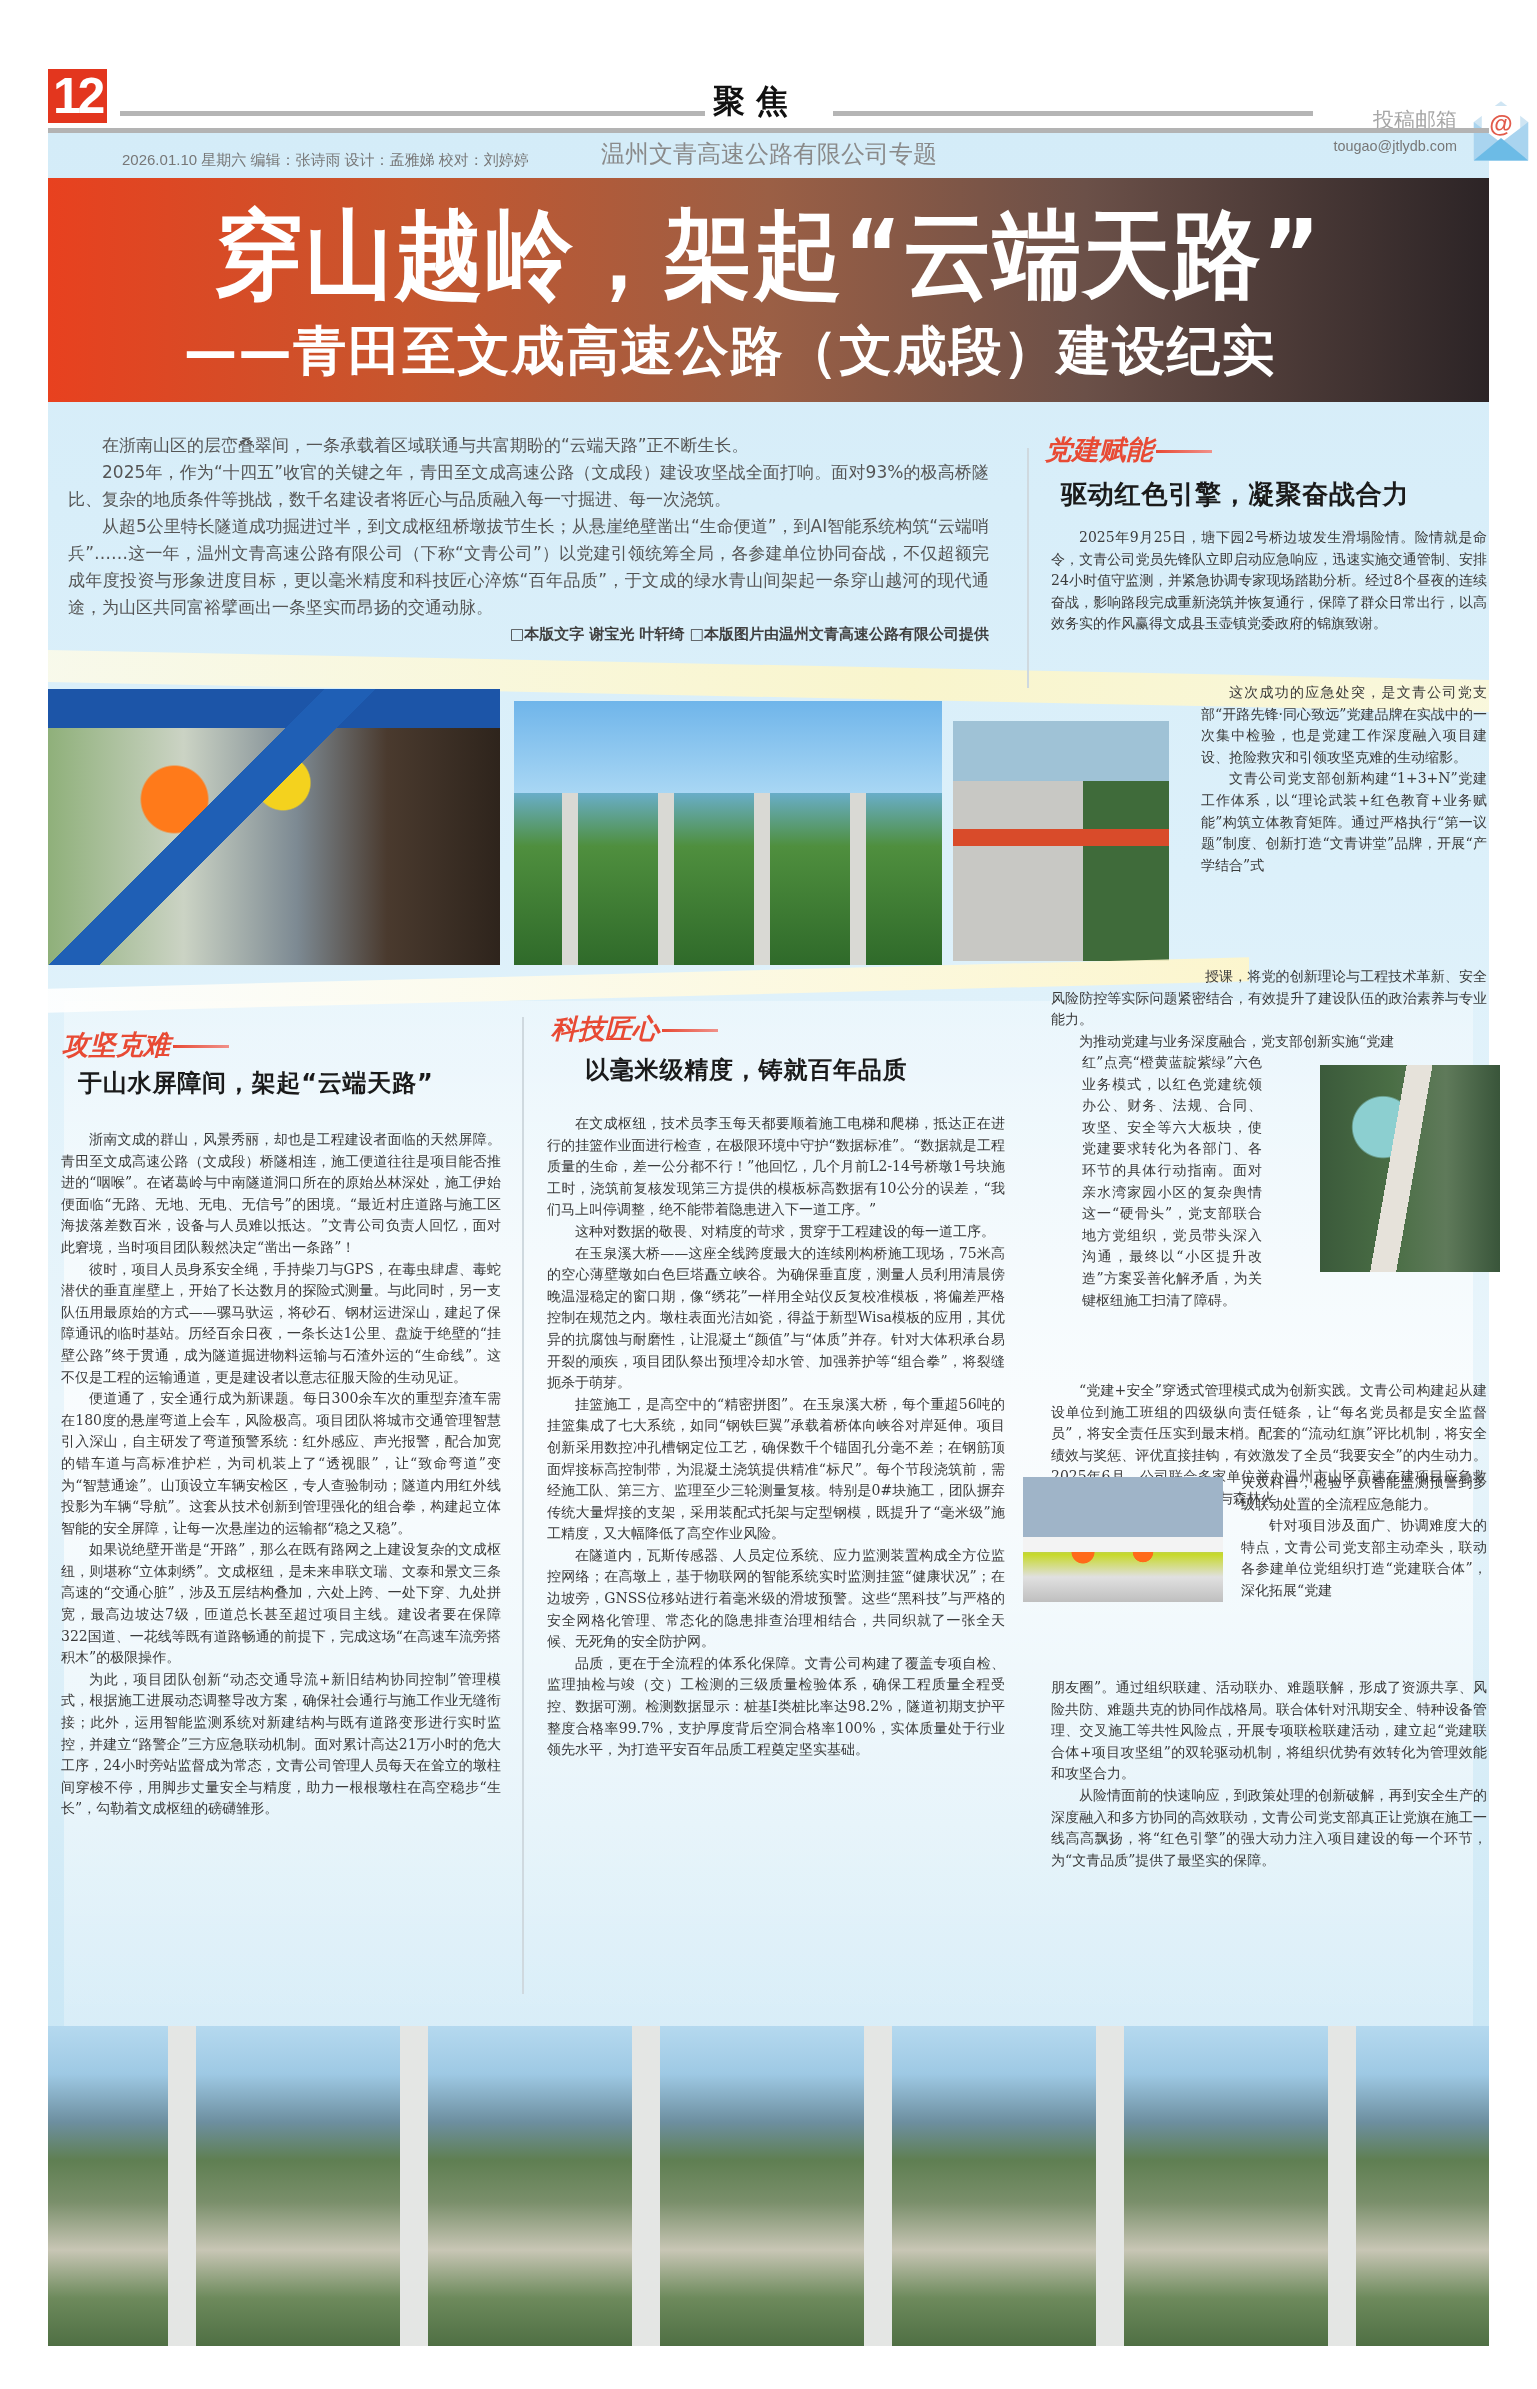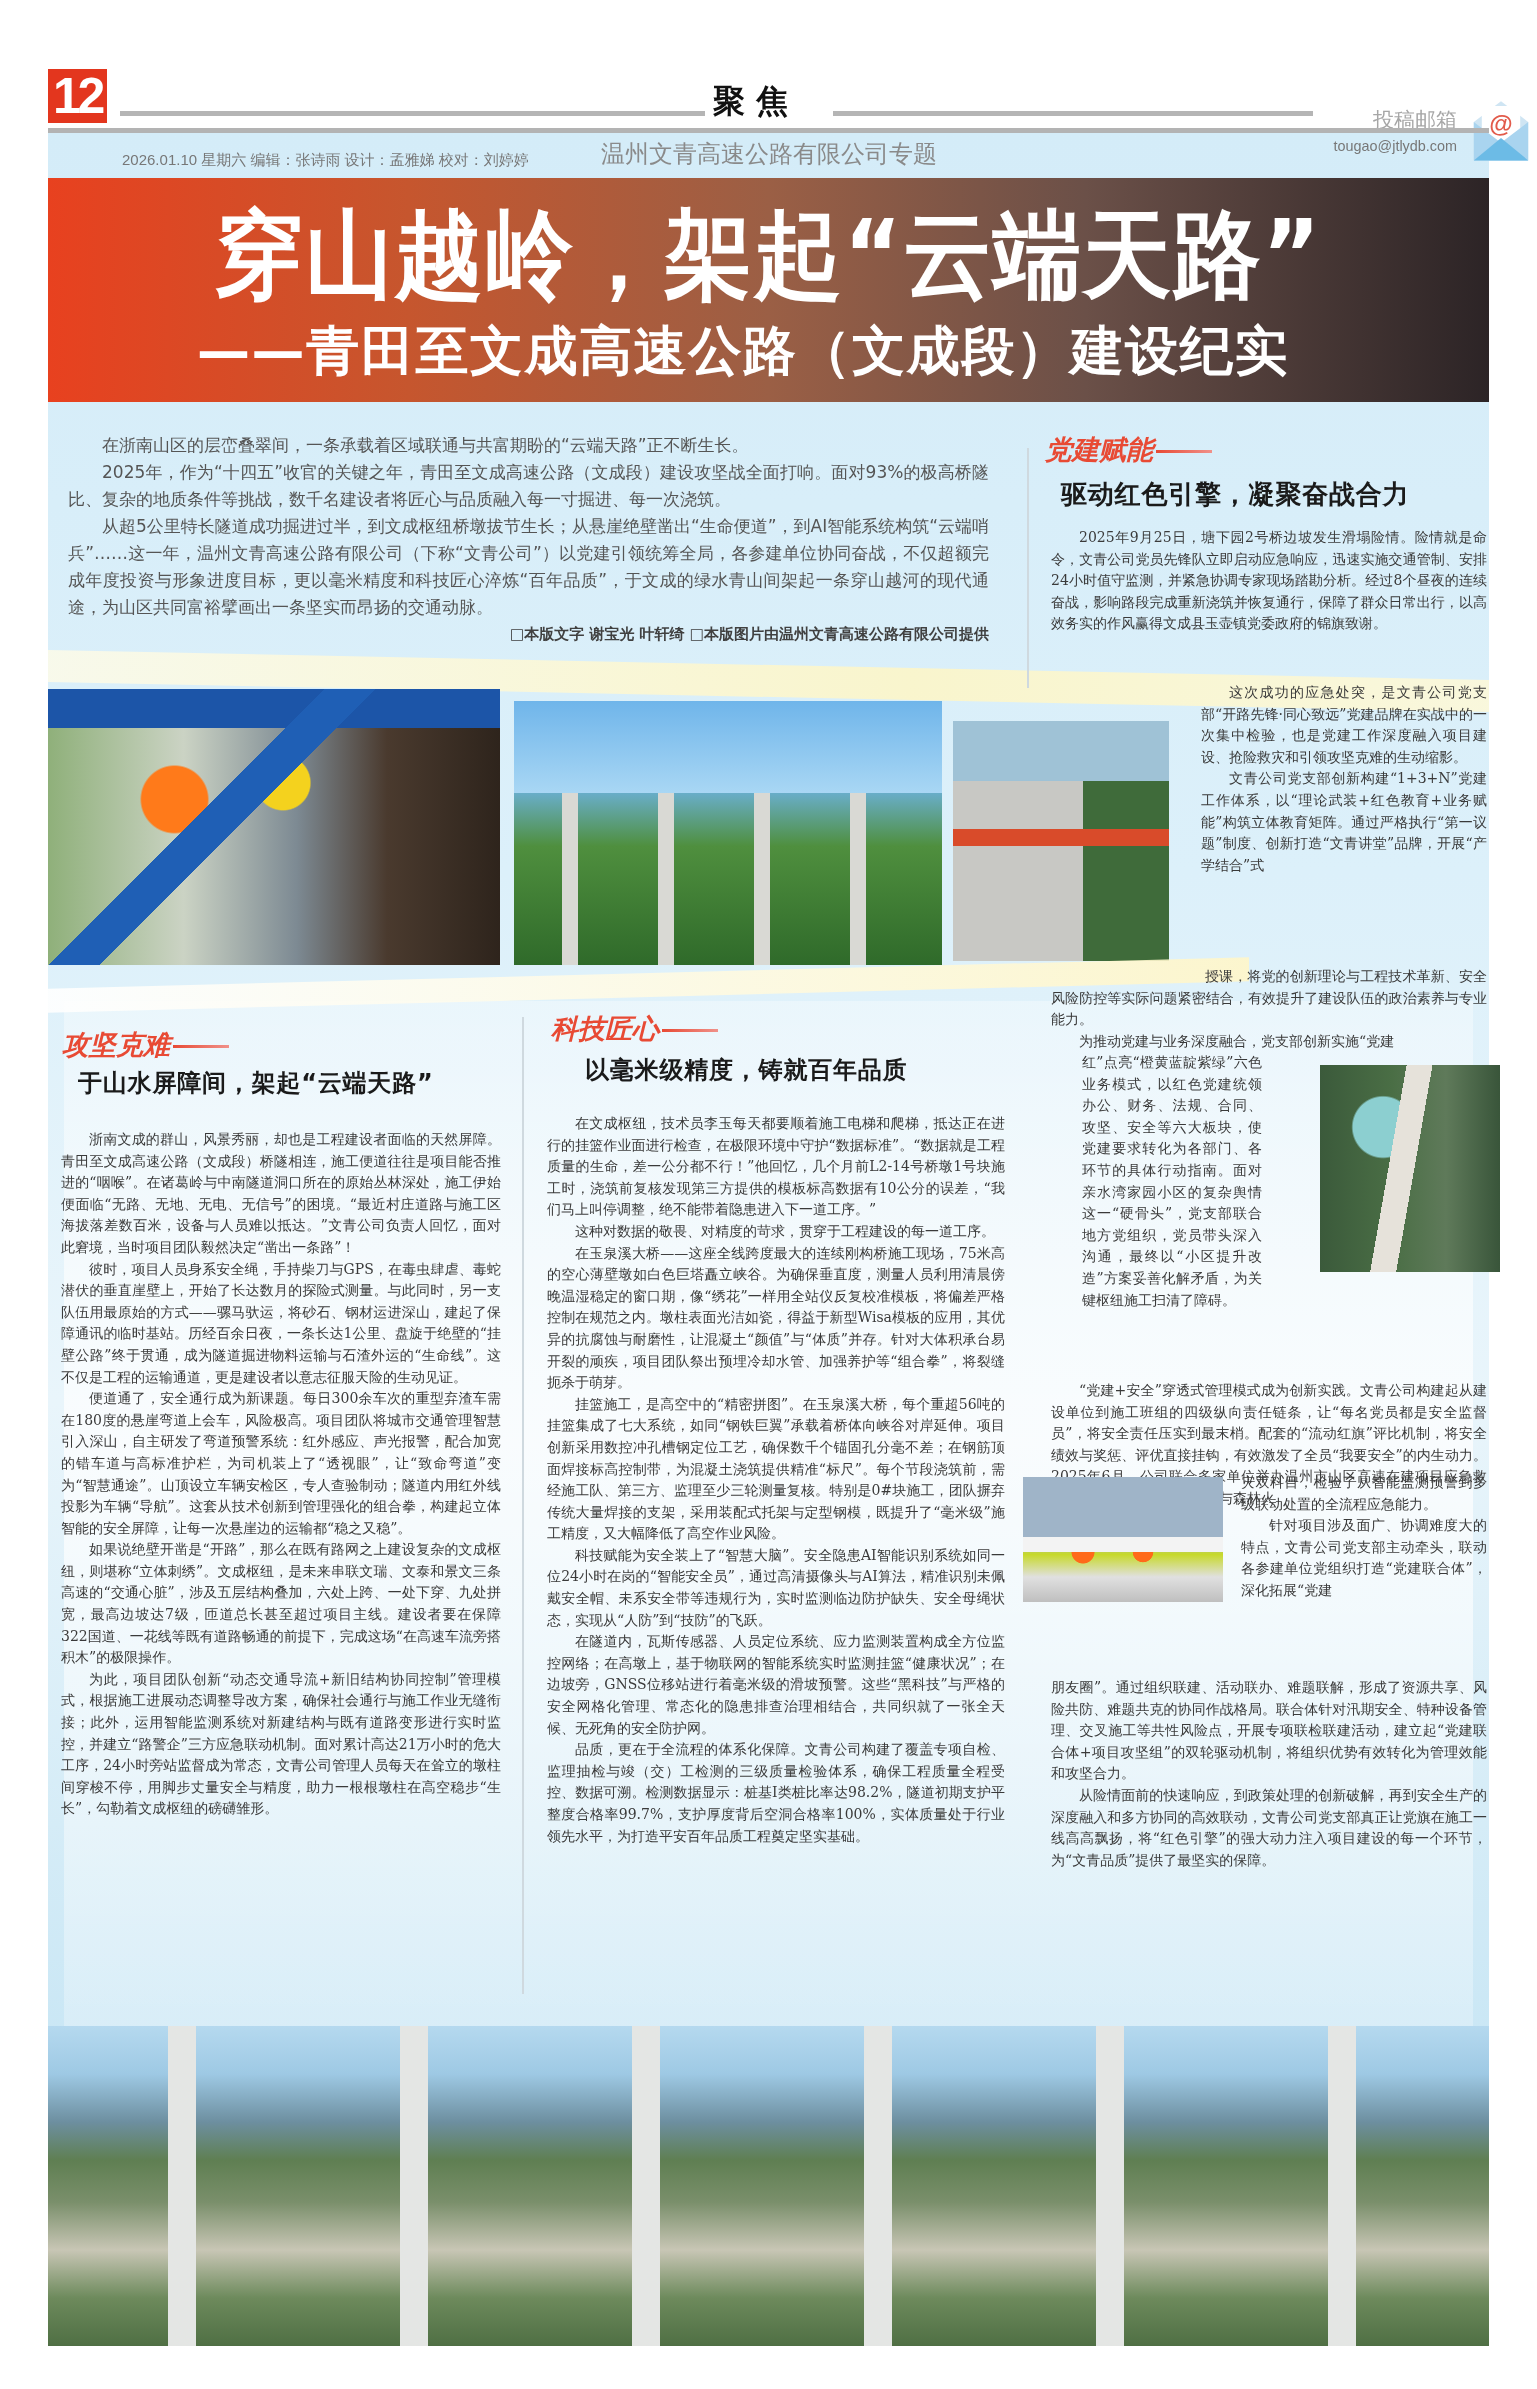--- a/index.html
+++ b/index.html
@@ -26,21 +26,21 @@
               background: linear-gradient(180deg, #d4ecf8 0%, #dcf0fa 35%, #e9f5fb 60%, #d5ecf7 80%, #bfe2f3 100%); }
   .bg-stripe1 { position: absolute; left: 48px; top: 665px; width: 1441px; height: 32px; background: linear-gradient(90deg, #fdfbe8, #fff6c5 60%, #fff9d7); transform: skewY(1.2deg); opacity: .85; }
   .bg-stripe2 { position: absolute; left: 48px; top: 973px; width: 1201px; height: 24px; background: linear-gradient(90deg, #fff, #fff6c9); transform: skewY(-1.5deg); opacity: .9; }
   .bg-white-mid { position: absolute; left: 64px; top: 1001px; width: 1409px; height: 1105px; background: linear-gradient(180deg, rgba(255,255,255,.35), rgba(255,255,255,.75) 40%, rgba(255,255,255,.2)); }
 
   
   .banner { position: absolute; left: 48px; top: 178px; width: 1441px; height: 224px;
             background: linear-gradient(90deg, #e8411f 0%, #c6562e 25%, #9b5f45 50%, #6b5048 72%, #2c2426 100%); }
   .banner-title { position: absolute; left: 0; top: 14.4px; width: 1441px; text-align: center; color: #fff;
                   font-family: "DejaVu Sans", sans-serif; font-weight: bold; font-size: 96px; letter-spacing: 1.6px; transform: scaleX(.92); transform-origin: center; }
-  .banner-sub { position: absolute; left: 136px; top: 138px; width: 1281px; color: #fff; font-family: "DejaVu Sans", sans-serif; font-size: 53px; letter-spacing: 1.6px; margin-left: 13px; }
+  .banner-sub { position: absolute; left: 136px; top: 138px; width: 1281px; color: #fff; font-family: "DejaVu Sans", sans-serif; font-size: 53px; letter-spacing: 1.6px; }
 
   
   .lead { position: absolute; left: 68px; top: 432px; width: 921px; font-family: "DejaVu Sans", sans-serif; font-size: 17px; line-height: 27px; color: #555; }
   .lead p { text-indent: 2em; text-align: justify; }
   .credit { position: absolute; left: 448px; top: 625px; width: 541px; text-align: right; font-family: "DejaVu Sans", sans-serif; font-weight: bold; font-size: 15px; color: #404040; }
 
   
   .photo { position: absolute; overflow: hidden; }
   .ph1 { left: 48px; top: 689px; width: 452px; height: 276px; background:
           linear-gradient(135deg, transparent 38%, #1f5fb5 38%, #1f5fb5 45%, transparent 45%),
@@ -172,19 +172,18 @@
 </div>
 
 <div class="vline" style="left:522px;top:1017px;height:977px;"></div>
 <div class="sec-kicker" style="left:551px;top:1011px;"><span>科技匠心</span><span class="dash"></span></div>
 <div class="sec-head" style="left:585px;top:1054px;">以毫米级精度，铸就百年品质</div>
 <div class="body-text" style="left:547px;top:1113px;width:458px;">
   <p>在文成枢纽，技术员李玉每天都要顺着施工电梯和爬梯，抵达正在进行的挂篮作业面进行检查，在极限环境中守护“数据标准”。“数据就是工程质量的生命，差一公分都不行！”他回忆，几个月前L2-14号桥墩1号块施工时，浇筑前复核发现第三方提供的模板标高数据有10公分的误差，“我们马上叫停调整，绝不能带着隐患进入下一道工序。”</p>
   <p>这种对数据的敬畏、对精度的苛求，贯穿于工程建设的每一道工序。</p>
   <p>在玉泉溪大桥——这座全线跨度最大的连续刚构桥施工现场，75米高的空心薄壁墩如白色巨塔矗立峡谷。为确保垂直度，测量人员利用清晨傍晚温湿稳定的窗口期，像“绣花”一样用全站仪反复校准模板，将偏差严格控制在规范之内。墩柱表面光洁如瓷，得益于新型Wisa模板的应用，其优异的抗腐蚀与耐磨性，让混凝土“颜值”与“体质”并存。针对大体积承台易开裂的顽疾，项目团队祭出预埋冷却水管、加强养护等“组合拳”，将裂缝扼杀于萌芽。</p>
   <p>挂篮施工，是高空中的“精密拼图”。在玉泉溪大桥，每个重超56吨的挂篮集成了七大系统，如同“钢铁巨翼”承载着桥体向峡谷对岸延伸。项目创新采用数控冲孔槽钢定位工艺，确保数千个锚固孔分毫不差；在钢筋顶面焊接标高控制带，为混凝土浇筑提供精准“标尺”。每个节段浇筑前，需经施工队、第三方、监理至少三轮测量复核。特别是0#块施工，团队摒弃传统大量焊接的支架，采用装配式托架与定型钢模，既提升了“毫米级”施工精度，又大幅降低了高空作业风险。</p>
-  <p>科技赋能为安全装上了“智慧大脑”。安全隐患AI智能识别系统如同一位24小时在岗的“智能安全员”，通过高清摄像头与AI算法，精准识别未佩戴安全帽、未系安全带等违规行为，实时监测临边防护缺失、安全母绳状态，实现从“人防”到“技防”的飞跃。</p>
   <p>在隧道内，瓦斯传感器、人员定位系统、应力监测装置构成全方位监控网络；在高墩上，基于物联网的智能系统实时监测挂篮“健康状况”；在边坡旁，GNSS位移站进行着毫米级的滑坡预警。这些“黑科技”与严格的安全网格化管理、常态化的隐患排查治理相结合，共同织就了一张全天候、无死角的安全防护网。</p>
   <p>品质，更在于全流程的体系化保障。文青公司构建了覆盖专项自检、监理抽检与竣（交）工检测的三级质量检验体系，确保工程质量全程受控、数据可溯。检测数据显示：桩基Ⅰ类桩比率达98.2%，隧道初期支护平整度合格率99.7%，支护厚度背后空洞合格率100%，实体质量处于行业领先水平，为打造平安百年品质工程奠定坚实基础。</p>
 </div>
 
 <div class="photo ph-panorama"></div>
 
 
 </body></html>

